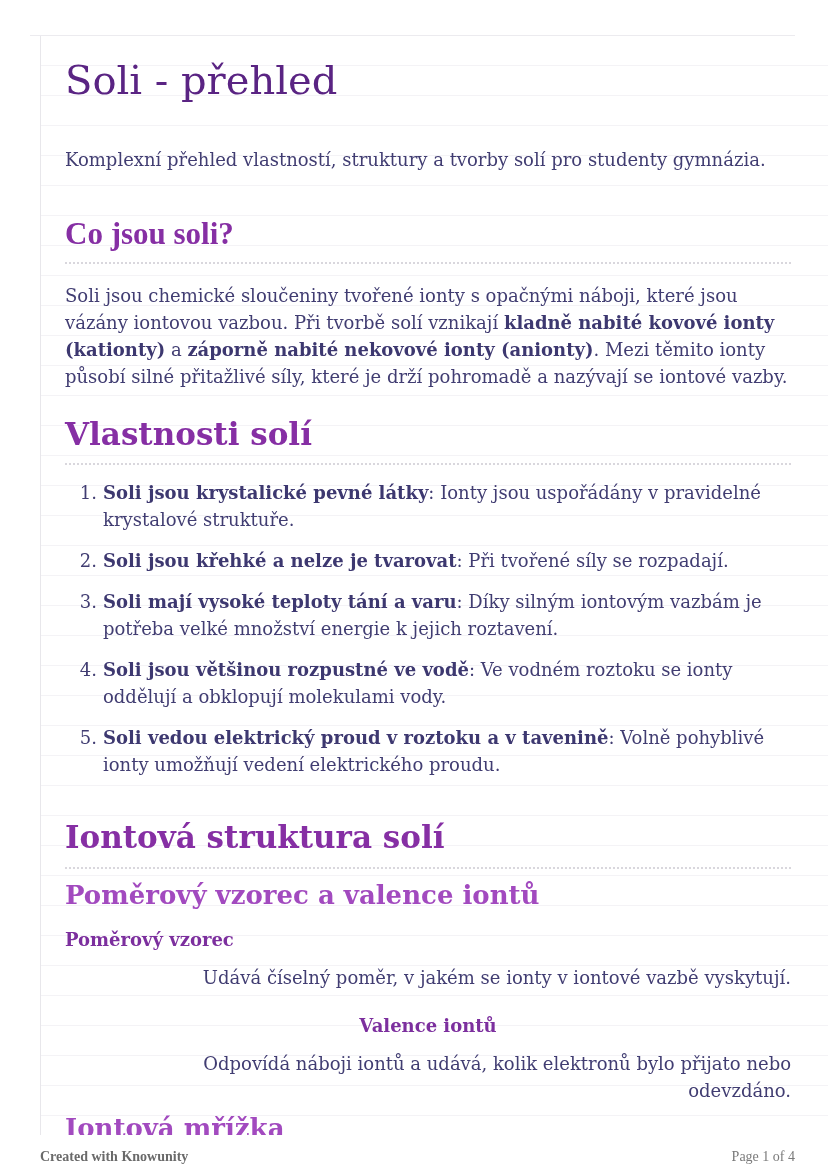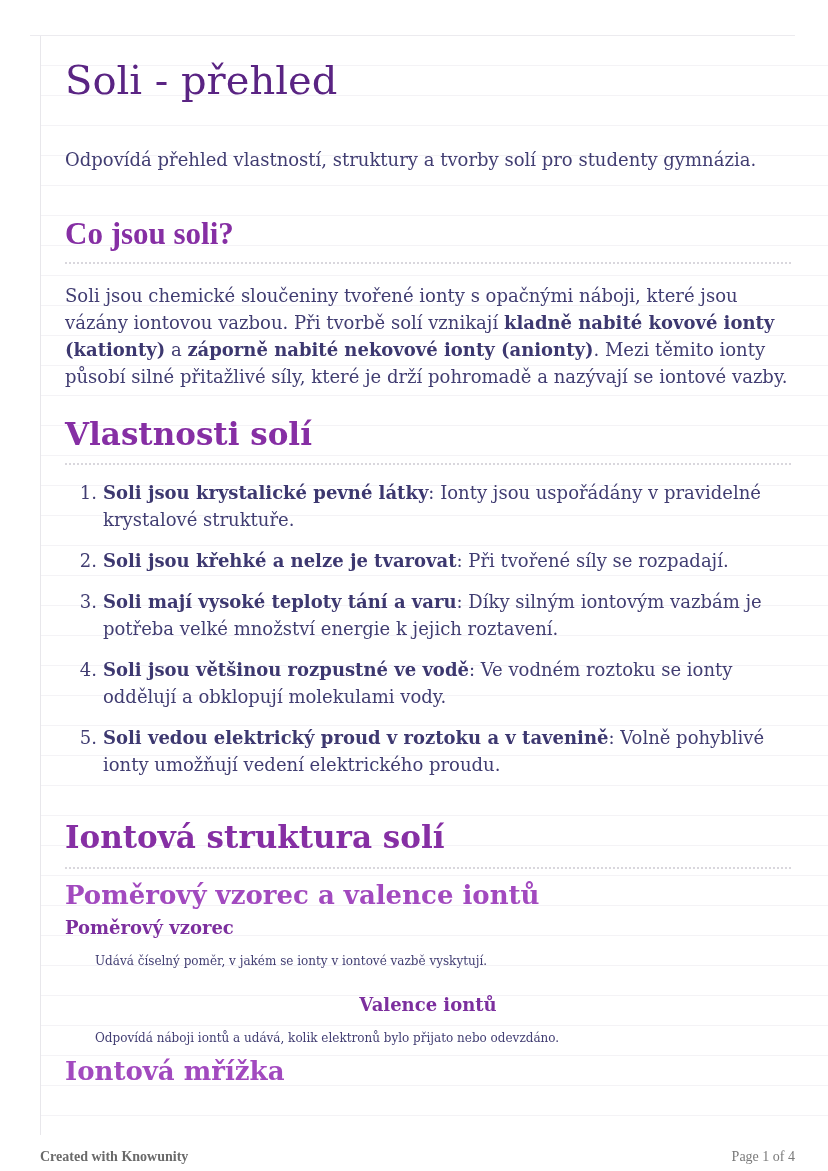--- a/index.html
+++ b/index.html
@@ -71,30 +71,31 @@
   }
   .list-item .item-text { flex: 1 1 auto; }
   h3.sub-heading {
     margin: 10px 0 0 0;
     font-size: 26px; line-height: 1.25;
     font-weight: bold;
     color: #a24abf;
   }
   h3.last { margin-top: 8px; }
   h4.minor-heading {
-    margin: 4px 0 0 0;
+    margin: 16px 0 0 0;
     font-size: 18px; line-height: 1.4;
     font-weight: bold;
     color: #7c2f9e;
   }
   h4.second { margin-top: 22px; text-align: center; }
   p.indent-par {
     margin: 12px 0 0 30px;
-    font-size: 12px; line-height: 1.5;
+    font-size: 18px; line-height: 1.5;
     color: #413d72;
+    text-align: right;
   }
   .footer {
     position: absolute; left: 40px; right: 33px; bottom: 6px;
     display: flex; justify-content: space-between; align-items: baseline;
     font-family: "Liberation Serif", serif;
   }
   .footer .credit {
     font-size: 14px; font-weight: bold; color: #6a6a6a;
   }
   .footer .page-num {
@@ -104,21 +105,21 @@
 </head>
 <body>
 
 <div class="top-rule"></div>
 
 <div class="page">
   <div class="content">
 
     <h1 class="doc-title">Soli - přehled</h1>
 
-    <p class="subtitle">Odpovídá přehled vlastností, struktury a tvorby solí pro studenty gymnázia.</p>
+    <p class="subtitle">Komplexní přehled vlastností, struktury a tvorby solí pro studenty gymnázia.</p>
 
     <h2 class="section-heading first">Co jsou soli?</h2>
 
     <p class="body-par"><span>Soli jsou chemické sloučeniny tvořené ionty s opačnými náboji, které jsou vázány iontovou vazbou. Při tvorbě solí vznikají </span><b>kladně nabité kovové ionty (kationty)</b><span> a </span><b>záporně nabité nekovové ionty (anionty)</b><span>. Mezi těmito ionty působí silné přitažlivé síly, které je drží pohromadě a nazývají se iontové vazby.</span></p>
 
     <h2 class="section-heading">Vlastnosti solí</h2>
 
     <div class="num-list">
       <div class="list-item">
         <span class="num">1.</span>

